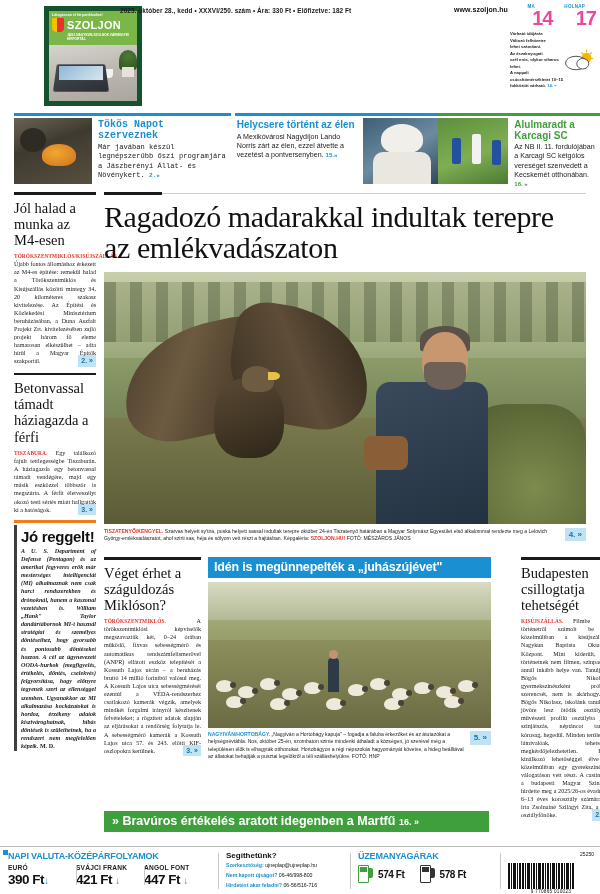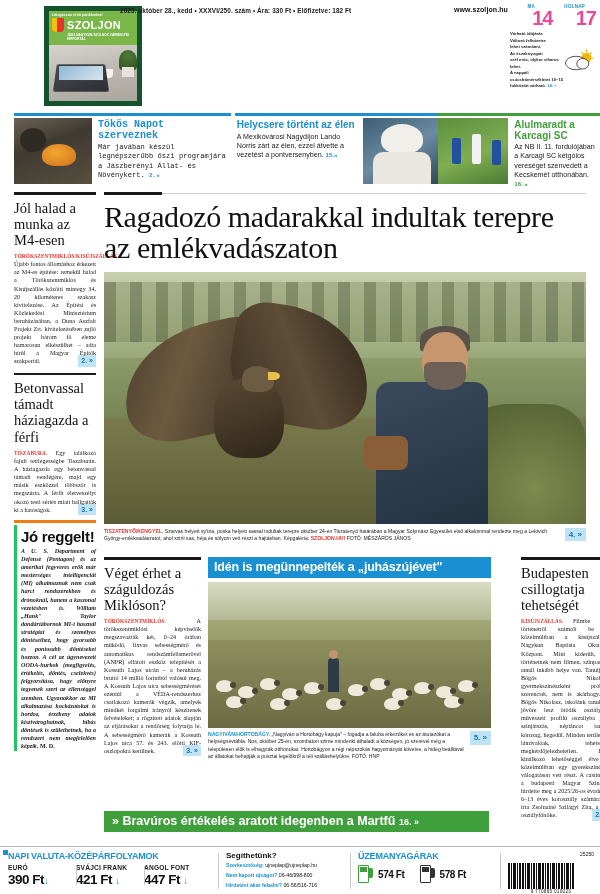--- a/index.html
+++ b/index.html
@@ -412,21 +412,21 @@
     <div>
       <div class="colhead">Betonvassal támadt háziagazda a férfi</div>
       <div class="body-txt" style="margin-top:4px">
         <span class="lead-label">TISZABURA.</span><span> Egy találkozó fajult tettlegességbe Tiszaburán. A háziagazda egy betonvassal támadt vendégére, majd egy másik eszközzel többször is megszúrta. A férfit életveszélyt okozó testi sértés miatt hallgatták ki a hatóságok.</span>
         <span class="pgbadge">3. »</span>
       </div>
     </div>
 
     <div class="orange-rule"></div>
 
-    <div style="border-left:3px solid #22c55e;padding-left:4px;margin-top:2px;">
+    <div style="border-left:3px solid #404040;padding-left:4px;margin-top:2px;">
       <div class="jo-reggelt">Jó reggelt!</div>
       <div class="italic-txt" style="margin-top:2px">
         <span>A U. S. Department of Defense (Pentagon) és az amerikai fegyveres erők már mesterséges intelligenciát (MI) alkalmaznak nem csak harci rendszerekben és drónoknál, hanem a kaszonal vezetésben is. William „Hank" Taylor dandártábornok MI-t használ stratégiai és személyes döntéseihez, hogy gyorsabb és pontosabb döntéseket hozzon. A cél az úgynevezett OODA-hurkok (megfigyelés, értékelés, döntés, cselekvés) felgyorsítása, hogy előnyre tegyenek szert az ellenséggel szemben. Ugyanakkor az MI alkalmazása kockázatokat is hordoz, érzékeny adatok kiszivároghatnak, hibás döntések is születhetnek, ha a rendszert nem megfelelően képzik.</span>
         <b style="font-style:normal">M. D.</b>
       </div>
     </div>
   </div>
 
   <div class="main-story">
     <div style="display:flex">

